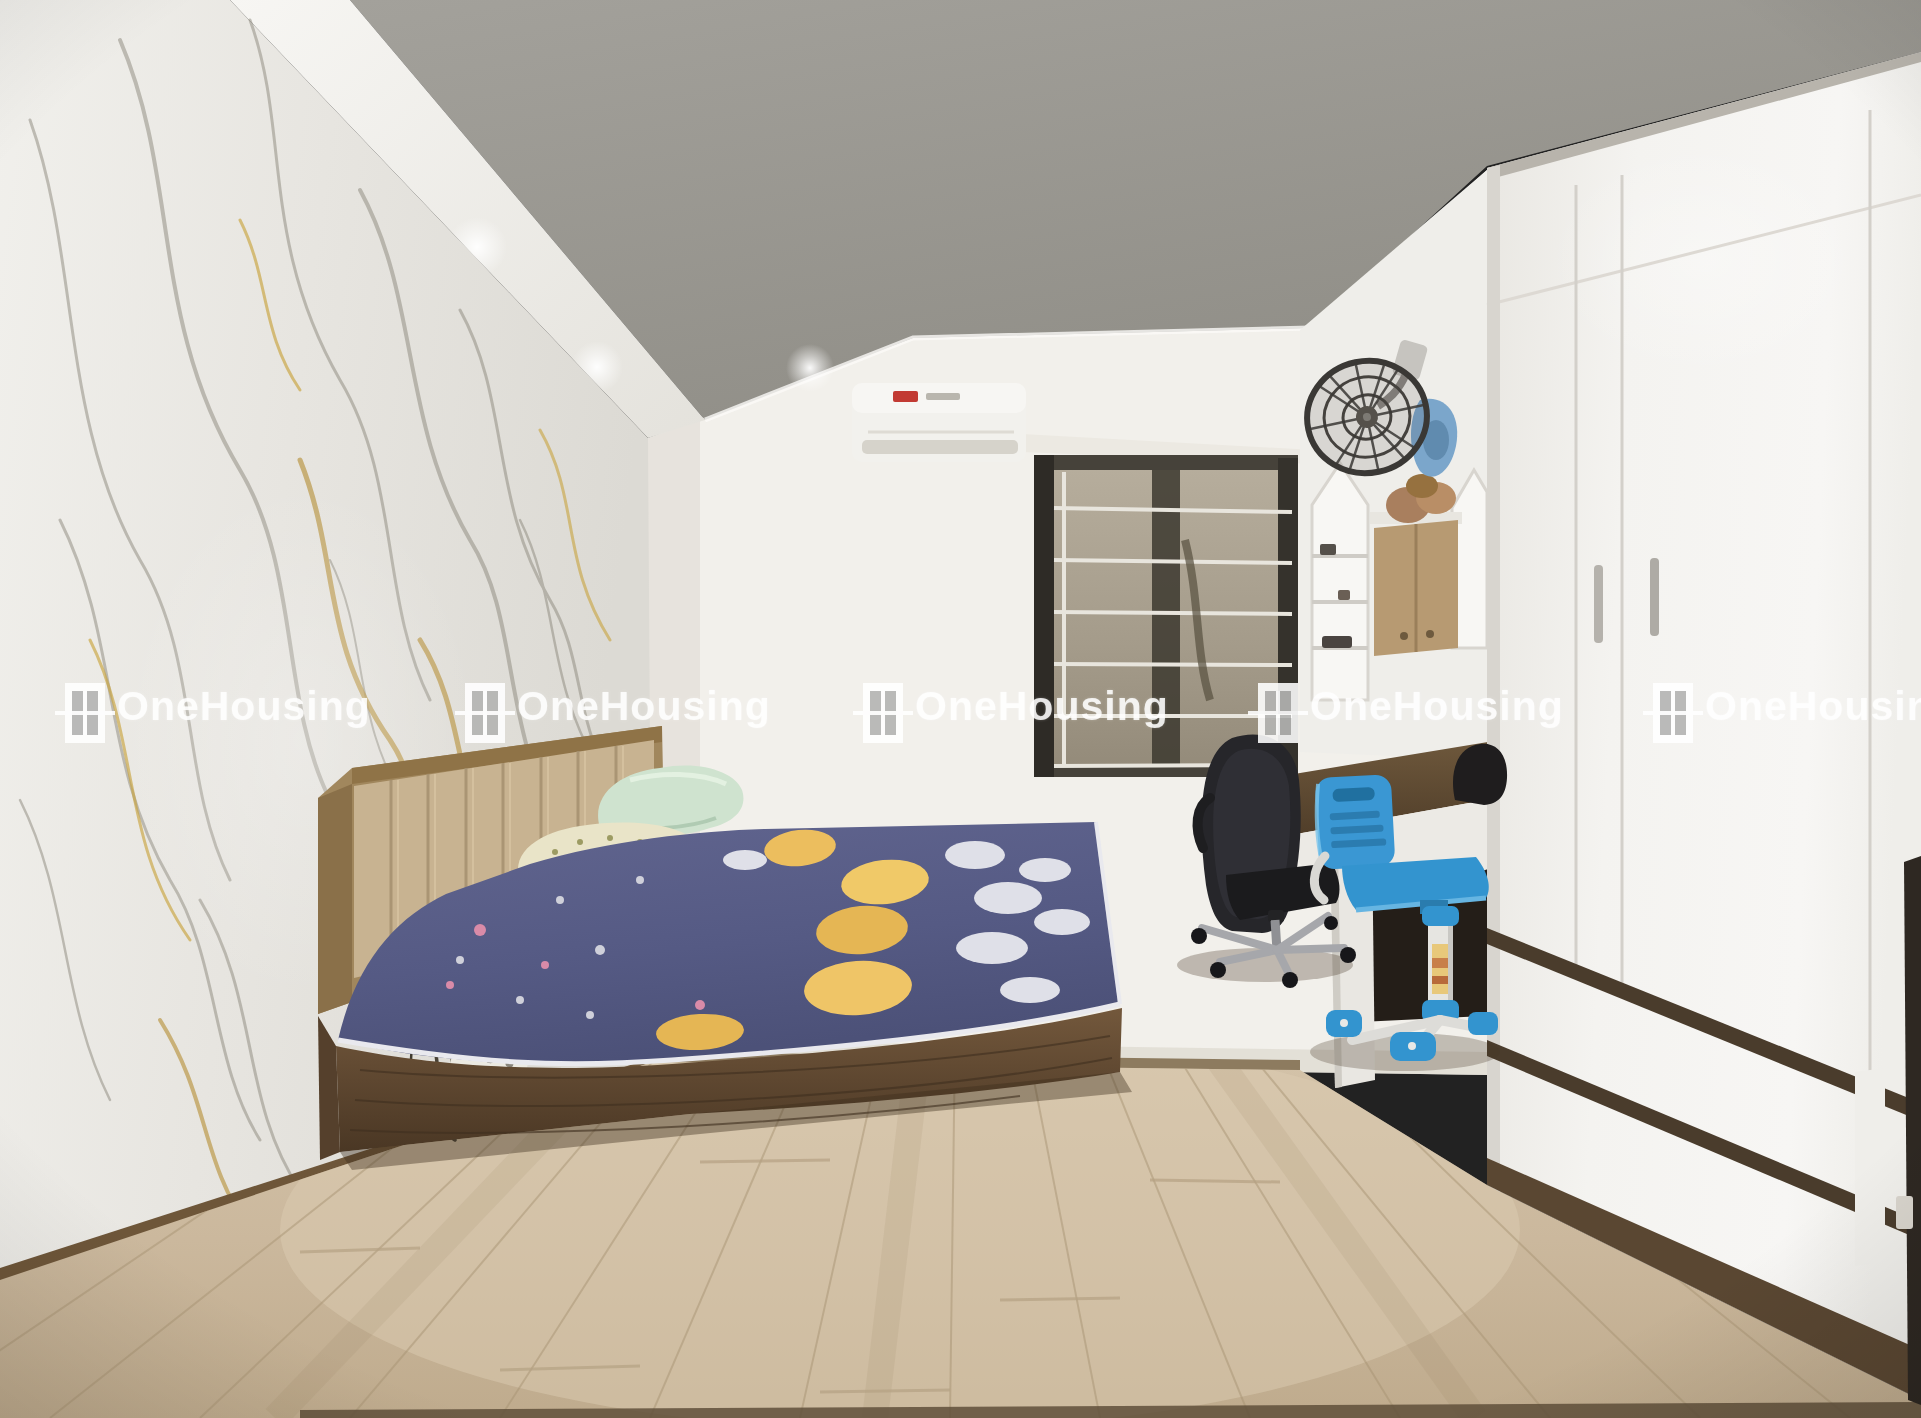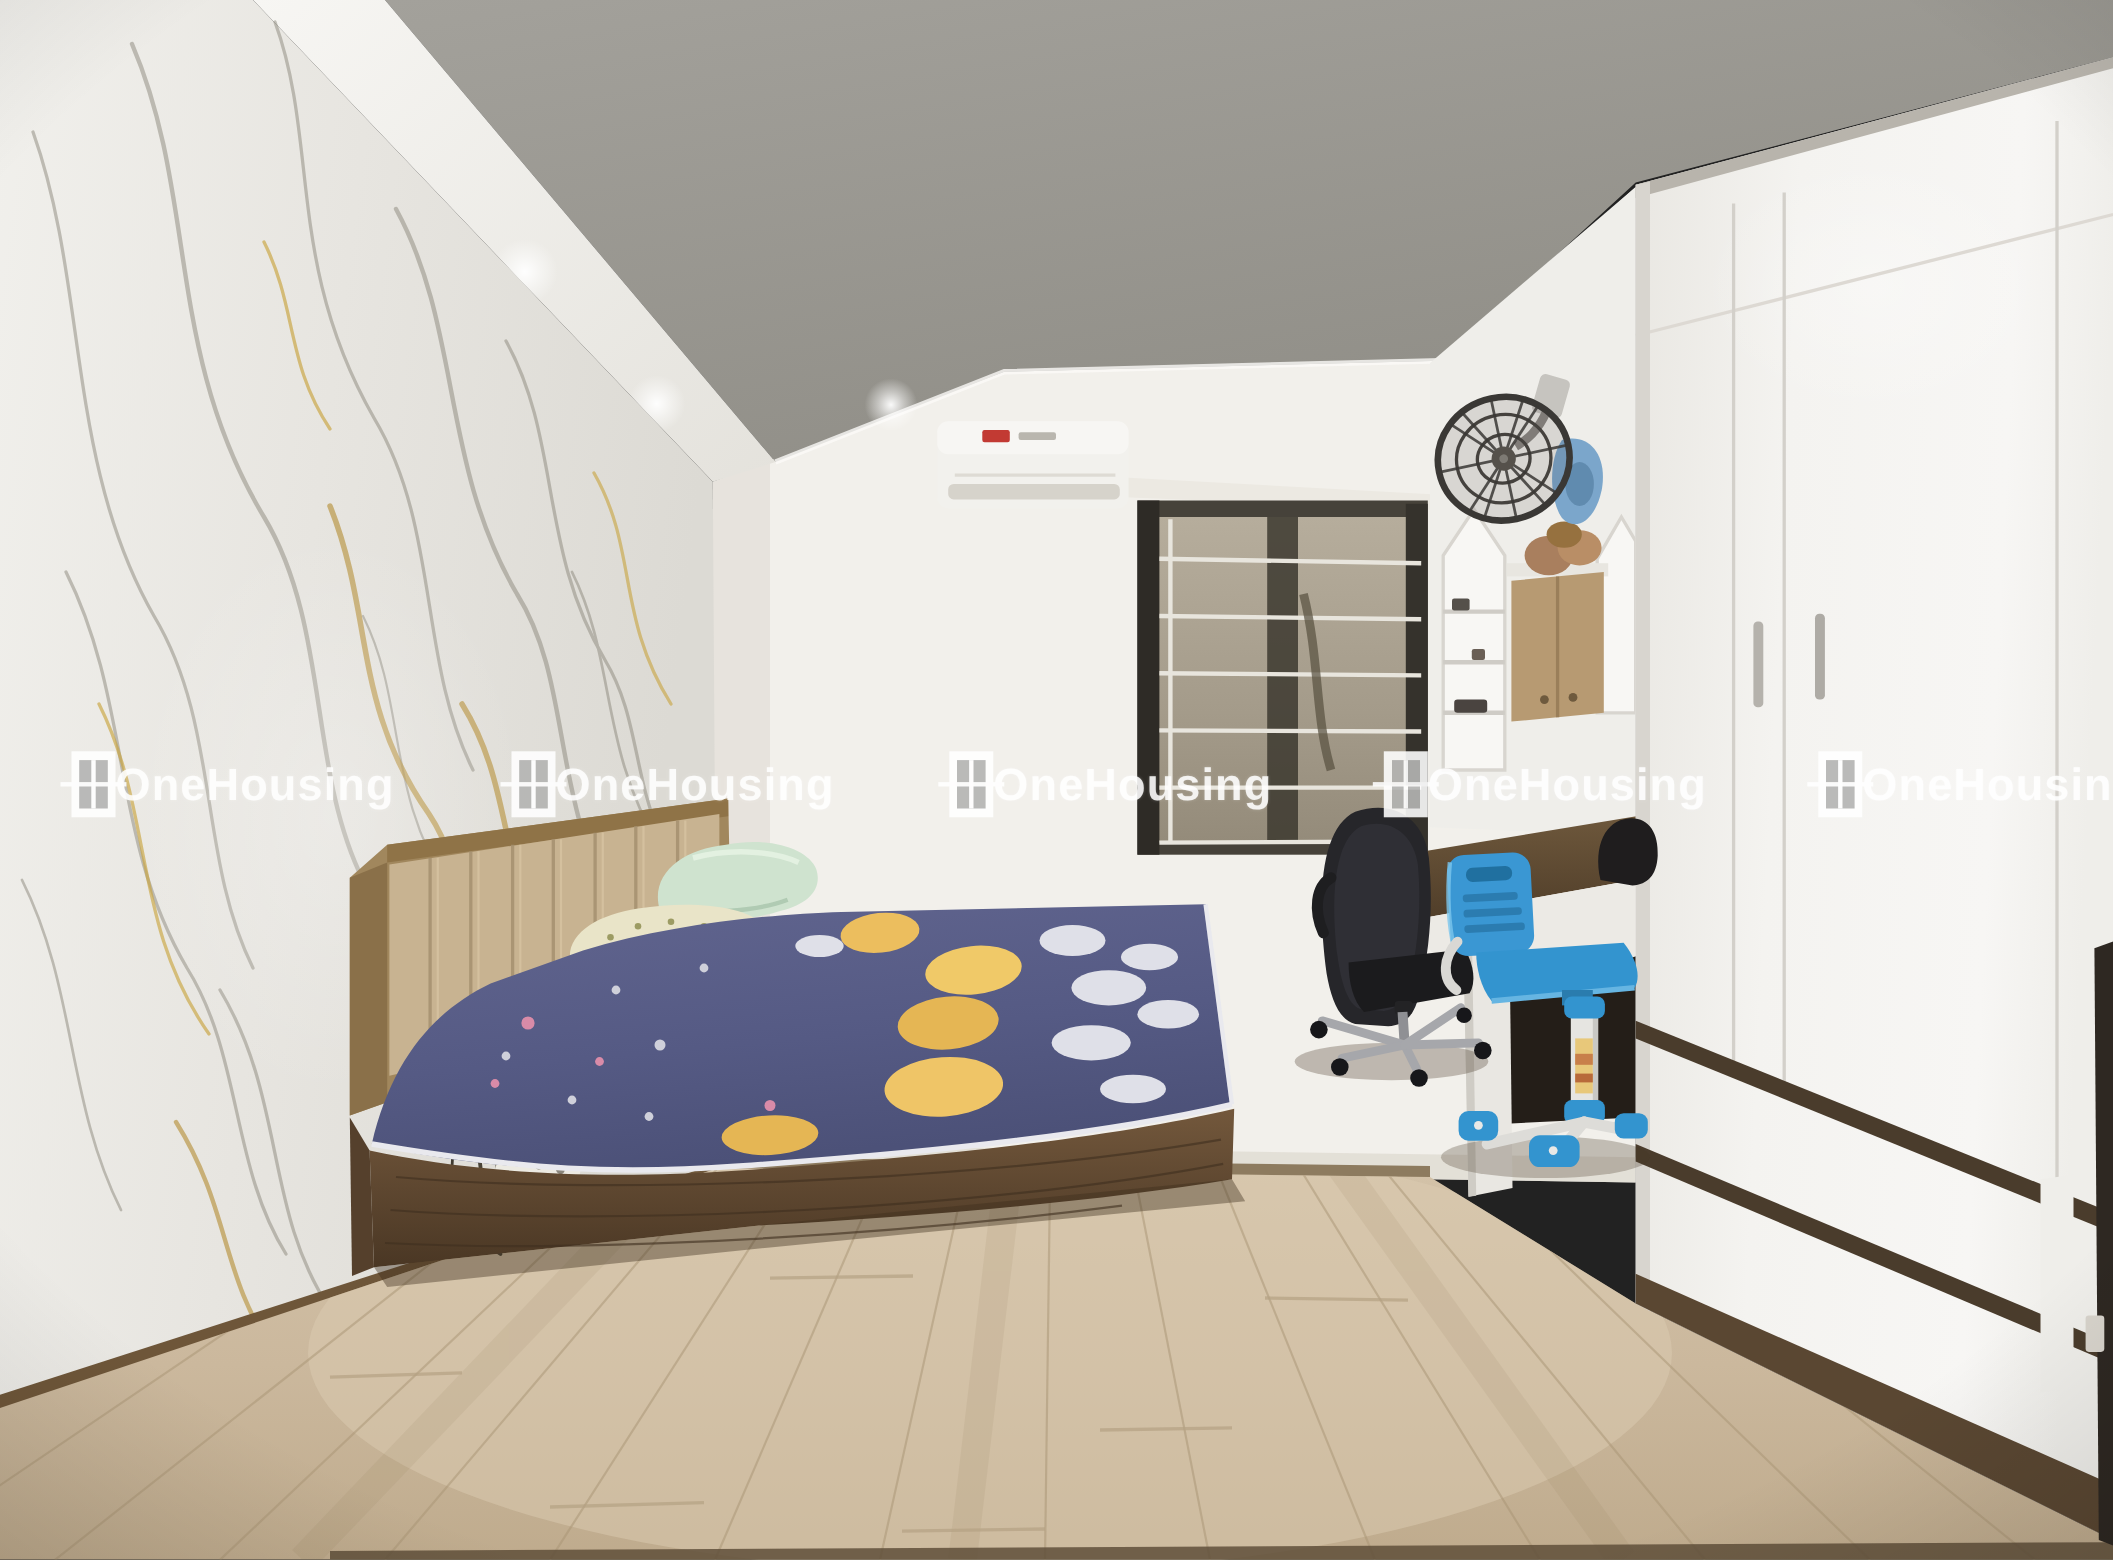--- a/index.html
+++ b/index.html
@@ -1,19 +1,19 @@
 <!DOCTYPE html>
 <html><head>
 <meta charset="utf-8">
 <style>
   html,body{margin:0;padding:0;background:#222;}
   #stage{position:relative;width:1921px;height:1418px;overflow:hidden;
          font-family:"Liberation Sans", sans-serif;}
   #scene{position:absolute;left:0;top:0;}
-  .watermark{position:absolute;display:flex;align-items:center;
+  .watermark{position:absolute;display:flex;gap:12px;
              pointer-events:none;opacity:.93;}
   .wm-logo{position:relative;width:40px;height:60px;background:rgba(255,255,255,.95);}
   .wm-glass{position:absolute;left:7px;top:8px;right:7px;bottom:8px;
             background:rgba(110,110,108,.5);
             background-clip:content-box;}
   .wm-cross-v{position:absolute;left:50%;top:8px;bottom:8px;width:4px;margin-left:-2px;background:#fff;}
   .wm-cross-h{position:absolute;left:-10px;right:-10px;top:50%;height:4px;margin-top:-2px;background:rgba(255,255,255,.95);}
   .wm-text{font-size:41px;font-weight:600;letter-spacing:1px;color:rgba(255,255,255,.94);
            text-shadow:0 0 3px rgba(255,255,255,.25);white-space:nowrap;}
 </style>

